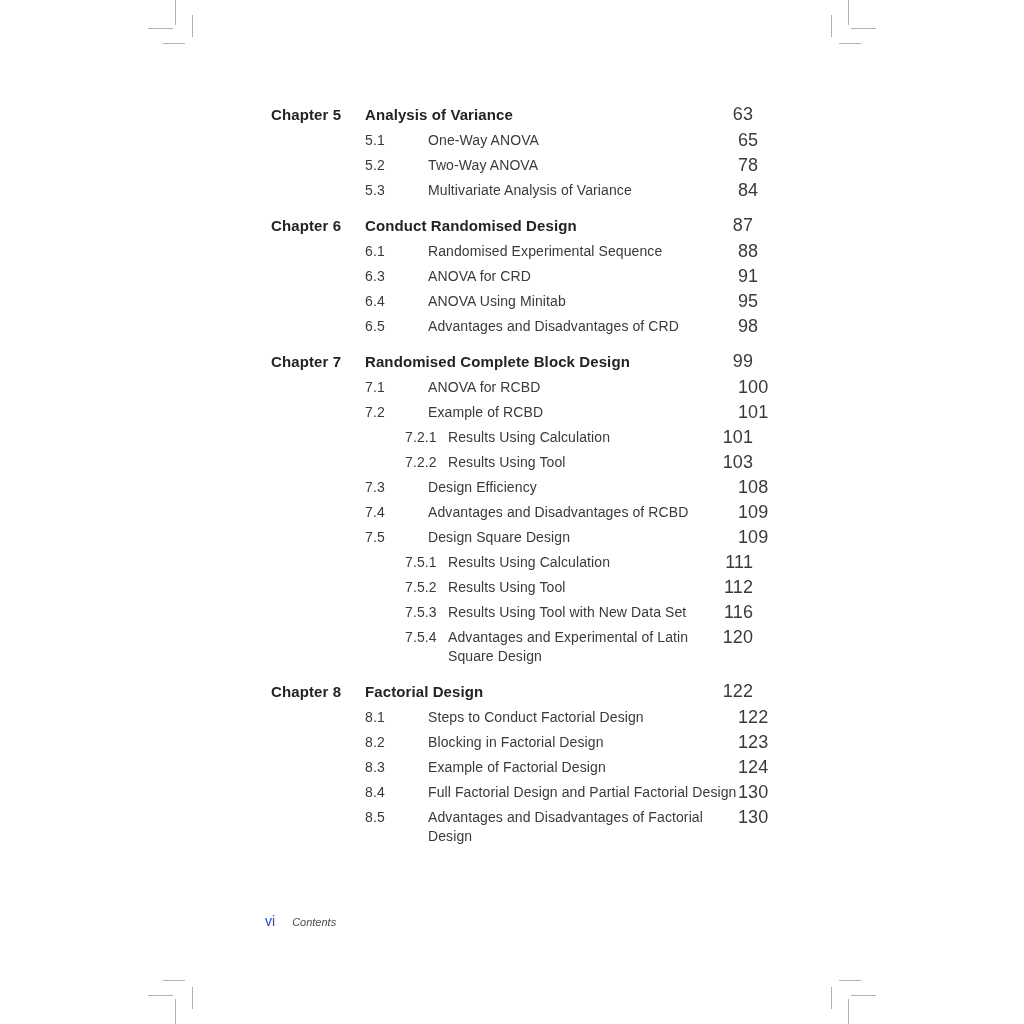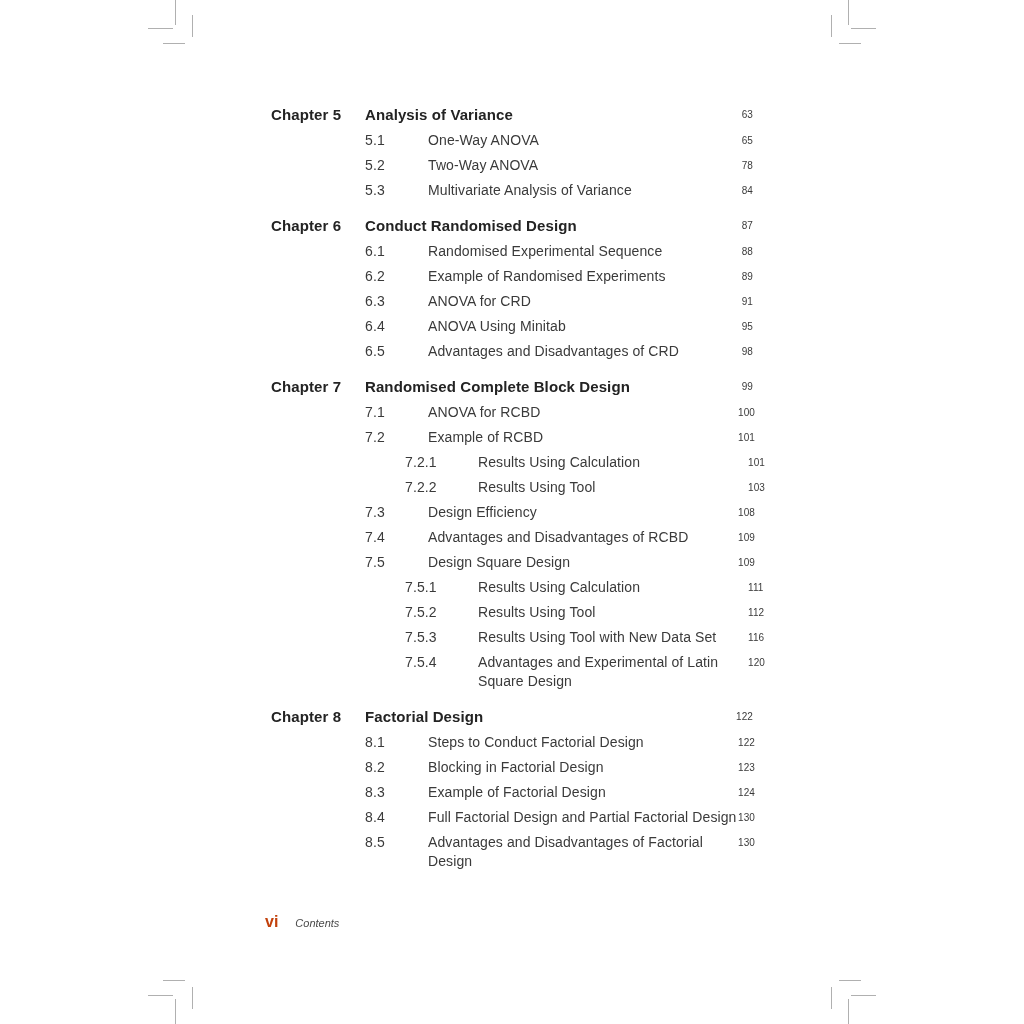--- a/index.html
+++ b/index.html
@@ -34,40 +34,40 @@
     color:#232323;
     font-size:15px;
     line-height:21px;
   }
   .col-label { width:94px; flex:0 0 94px; }
   .col-num   { width:40px; flex:0 0 40px; }
   .col-subnum{ width:43px; flex:0 0 43px; }
   .title     { flex:0 0 auto; }
   .heading .title { flex:0 0 310px; width:310px; }
   .l1 .title { width:310px; flex:0 0 310px;margin-left:23px; }
-  .l2 .title { width:270px; flex:0 0 270px;margin-left:30px; }
+  .l2 .title { width:270px; flex:0 0 270px; }
   .pg {
     flex:1 1 auto;
     text-align:right;
     color:#3a3a3a;
     font-weight:normal;
-    font-size:10px;
+    font-size:18px;
     align-self:flex-start;
   }
   
   .footer {
     position:absolute;
     left:265px; top:913px;
     display:flex;
     align-items:baseline;
   }
   .folio {
-    font-size:16px;
-    font-weight:bold;
-    color:#c2410c;
+    font-size:14px;
+    font-weight:normal;
+    color:#1d4ed8;
   }
   .running-title {
     font-size:11px;
     font-style:italic;
     color:#4a4a4a;
     margin-left:17px;
   }
 </style>
 </head>
 <body>
@@ -127,26 +127,20 @@
       <span class="pg">87</span>
     </div>
     <div class="row l1">
       <span class="col-label"></span>
       <span class="col-num">6.1</span>
       <span class="title">Randomised Experimental Sequence</span>
       <span class="pg">88</span>
     </div>
     <div class="row l1">
       <span class="col-label"></span>
-      <span class="col-num">6.2</span>
-      <span class="title">Example of Randomised Experiments</span>
-      <span class="pg">89</span>
-    </div>
-    <div class="row l1">
-      <span class="col-label"></span>
       <span class="col-num">6.3</span>
       <span class="title">ANOVA for CRD</span>
       <span class="pg">91</span>
     </div>
     <div class="row l1">
       <span class="col-label"></span>
       <span class="col-num">6.4</span>
       <span class="title">ANOVA Using Minitab</span>
       <span class="pg">95</span>
     </div>

